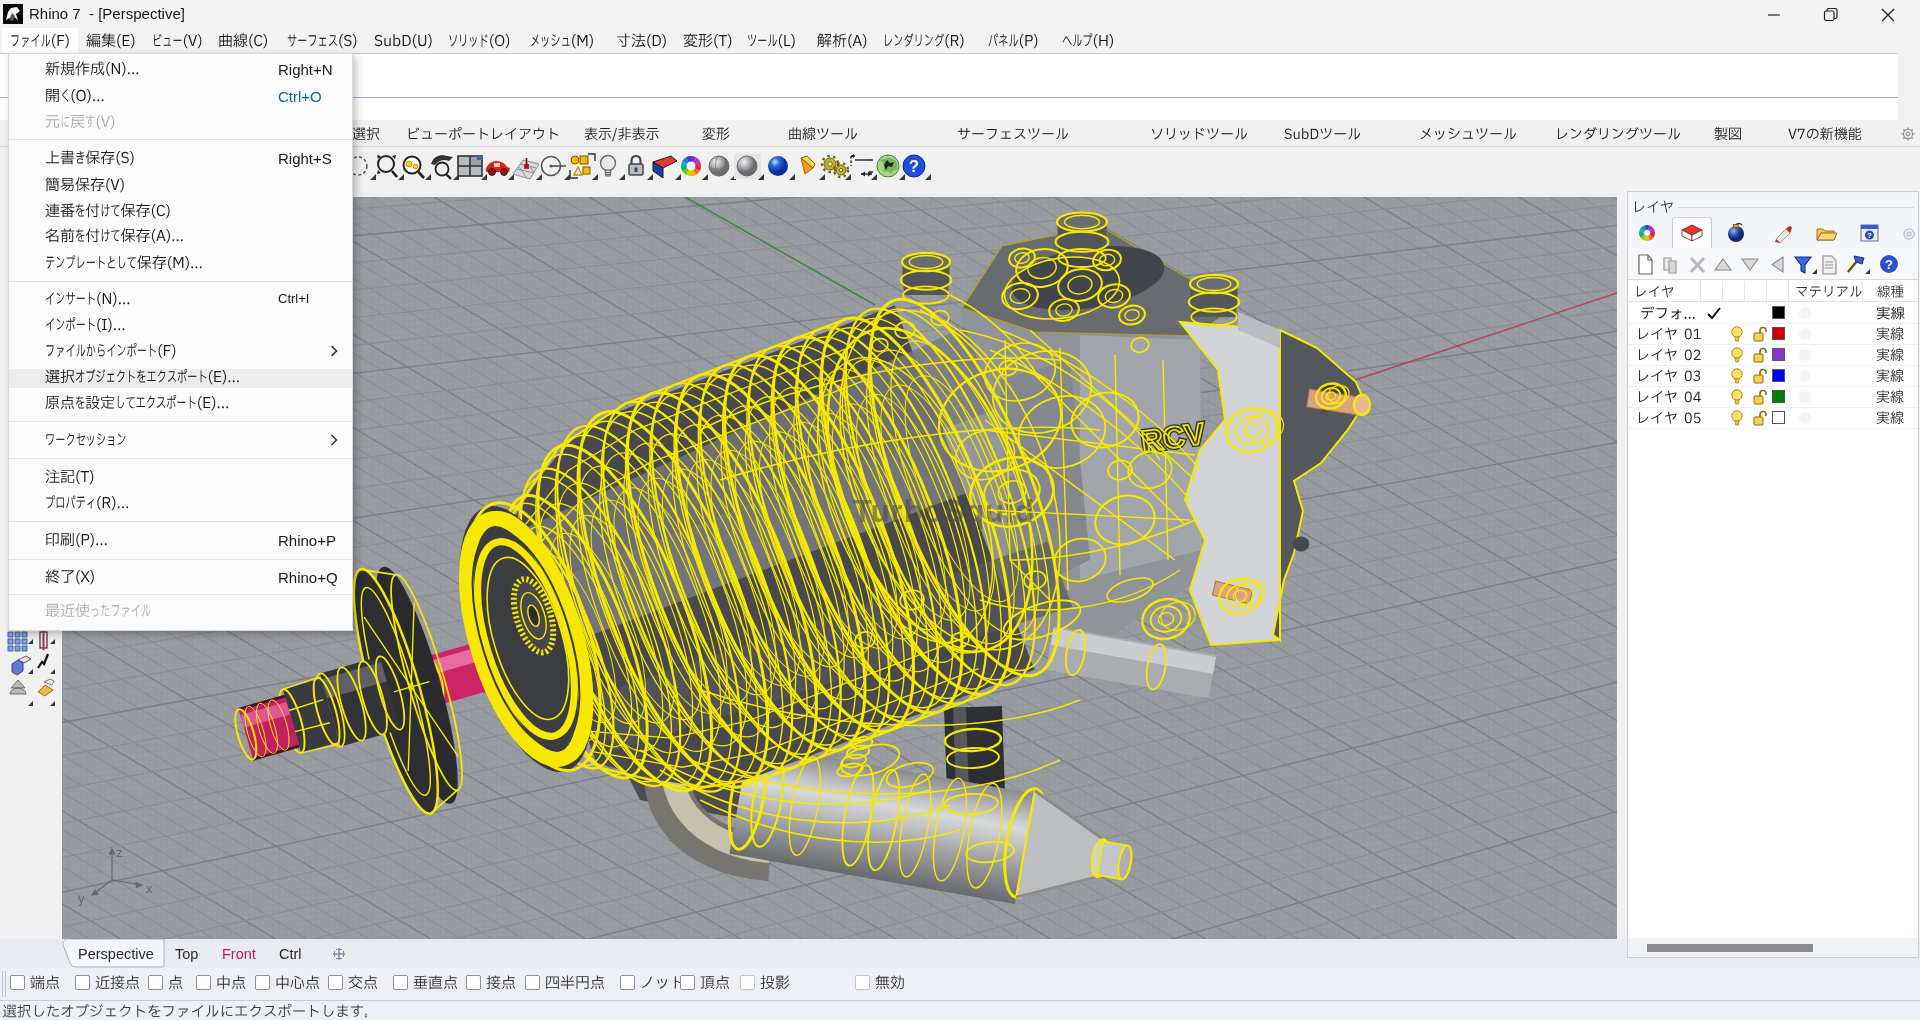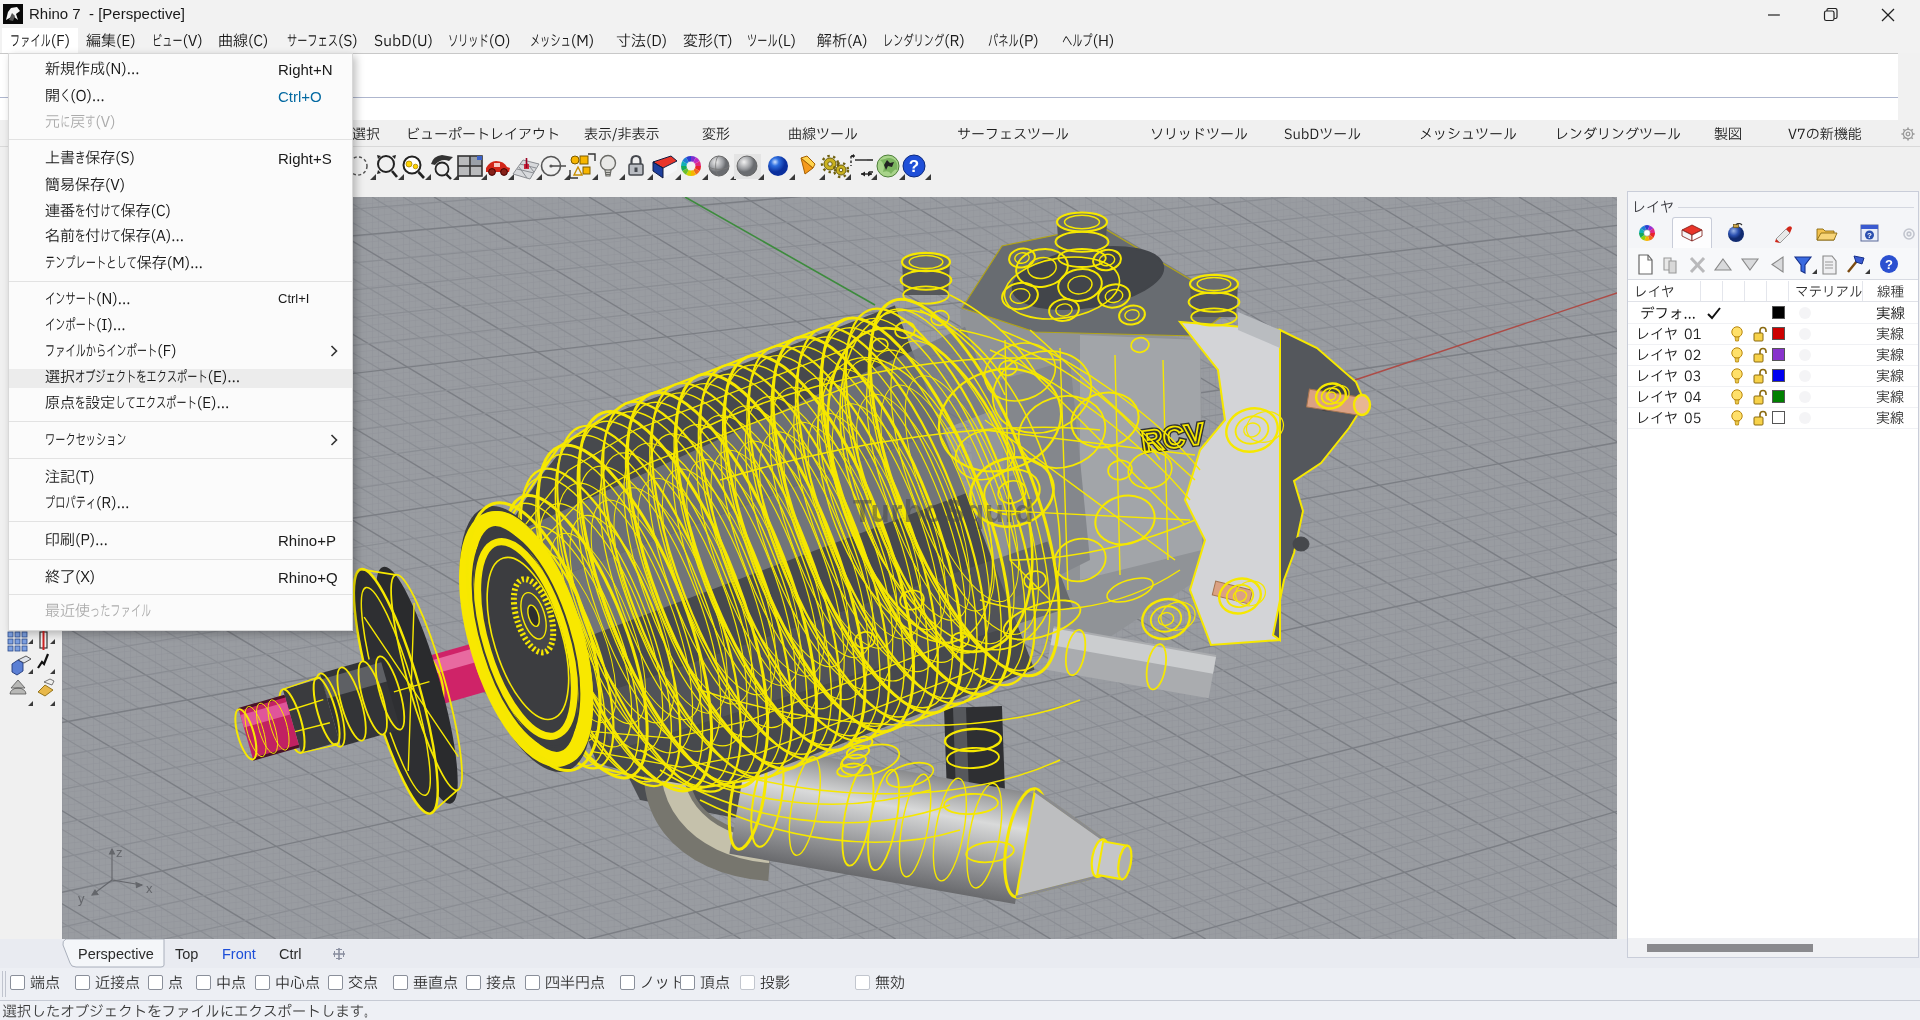--- a/index.html
+++ b/index.html
@@ -752,21 +752,21 @@
       <path d="M24 76l5 0 0-5z"></path>
       <path d="M46 76l5 0 0-5z"></path>
     </g>
 </svg>
 <div class="ab" style="left:0;top:939px;width:1920px;height:29px;background:#e9ebf1"></div>
 <svg class="ab" style="left:62px;top:939px" width="110" height="29" viewBox="0 0 110 29">
 <path d="M8 0 L102 0 L102 26 Q102 28 99 28 L14 28 Q9 28 8 24 L1 6 Q0 2 4 0 Z" fill="#f4f6f9" stroke="#aab0bc" stroke-width="1"></path>
 </svg>
 <div class="lat" style="left:78px;top:946px;font-size:14.5px;color:#2a2a2a">Perspective</div>
 <div class="lat" style="left:175px;top:946px;font-size:14.5px;color:#2a2a2a">Top</div>
-<div class="lat" style="left:222px;top:946px;font-size:14.5px;color:#1d4ed8">Front</div>
+<div class="lat" style="left:222px;top:946px;font-size:14.5px;color:#be185d">Front</div>
 <div class="lat" style="left:279px;top:946px;font-size:14.5px;color:#2a2a2a">Ctrl</div>
 <svg class="ab" style="left:332px;top:947px" width="14" height="14" viewBox="0 0 14 14">
     <g stroke="#8a8fa0" stroke-width="1.6">
       <line x1="7" y1="1" x2="7" y2="13"></line>
       <line x1="1" y1="7" x2="13" y2="7"></line>
     </g>
     <g stroke="#8a8fa0" stroke-width="1">
       <line x1="4" y1="2.5" x2="10" y2="2.5"></line>
       <line x1="4" y1="11.5" x2="10" y2="11.5"></line>
       <line x1="2.5" y1="4" x2="2.5" y2="10"></line>

